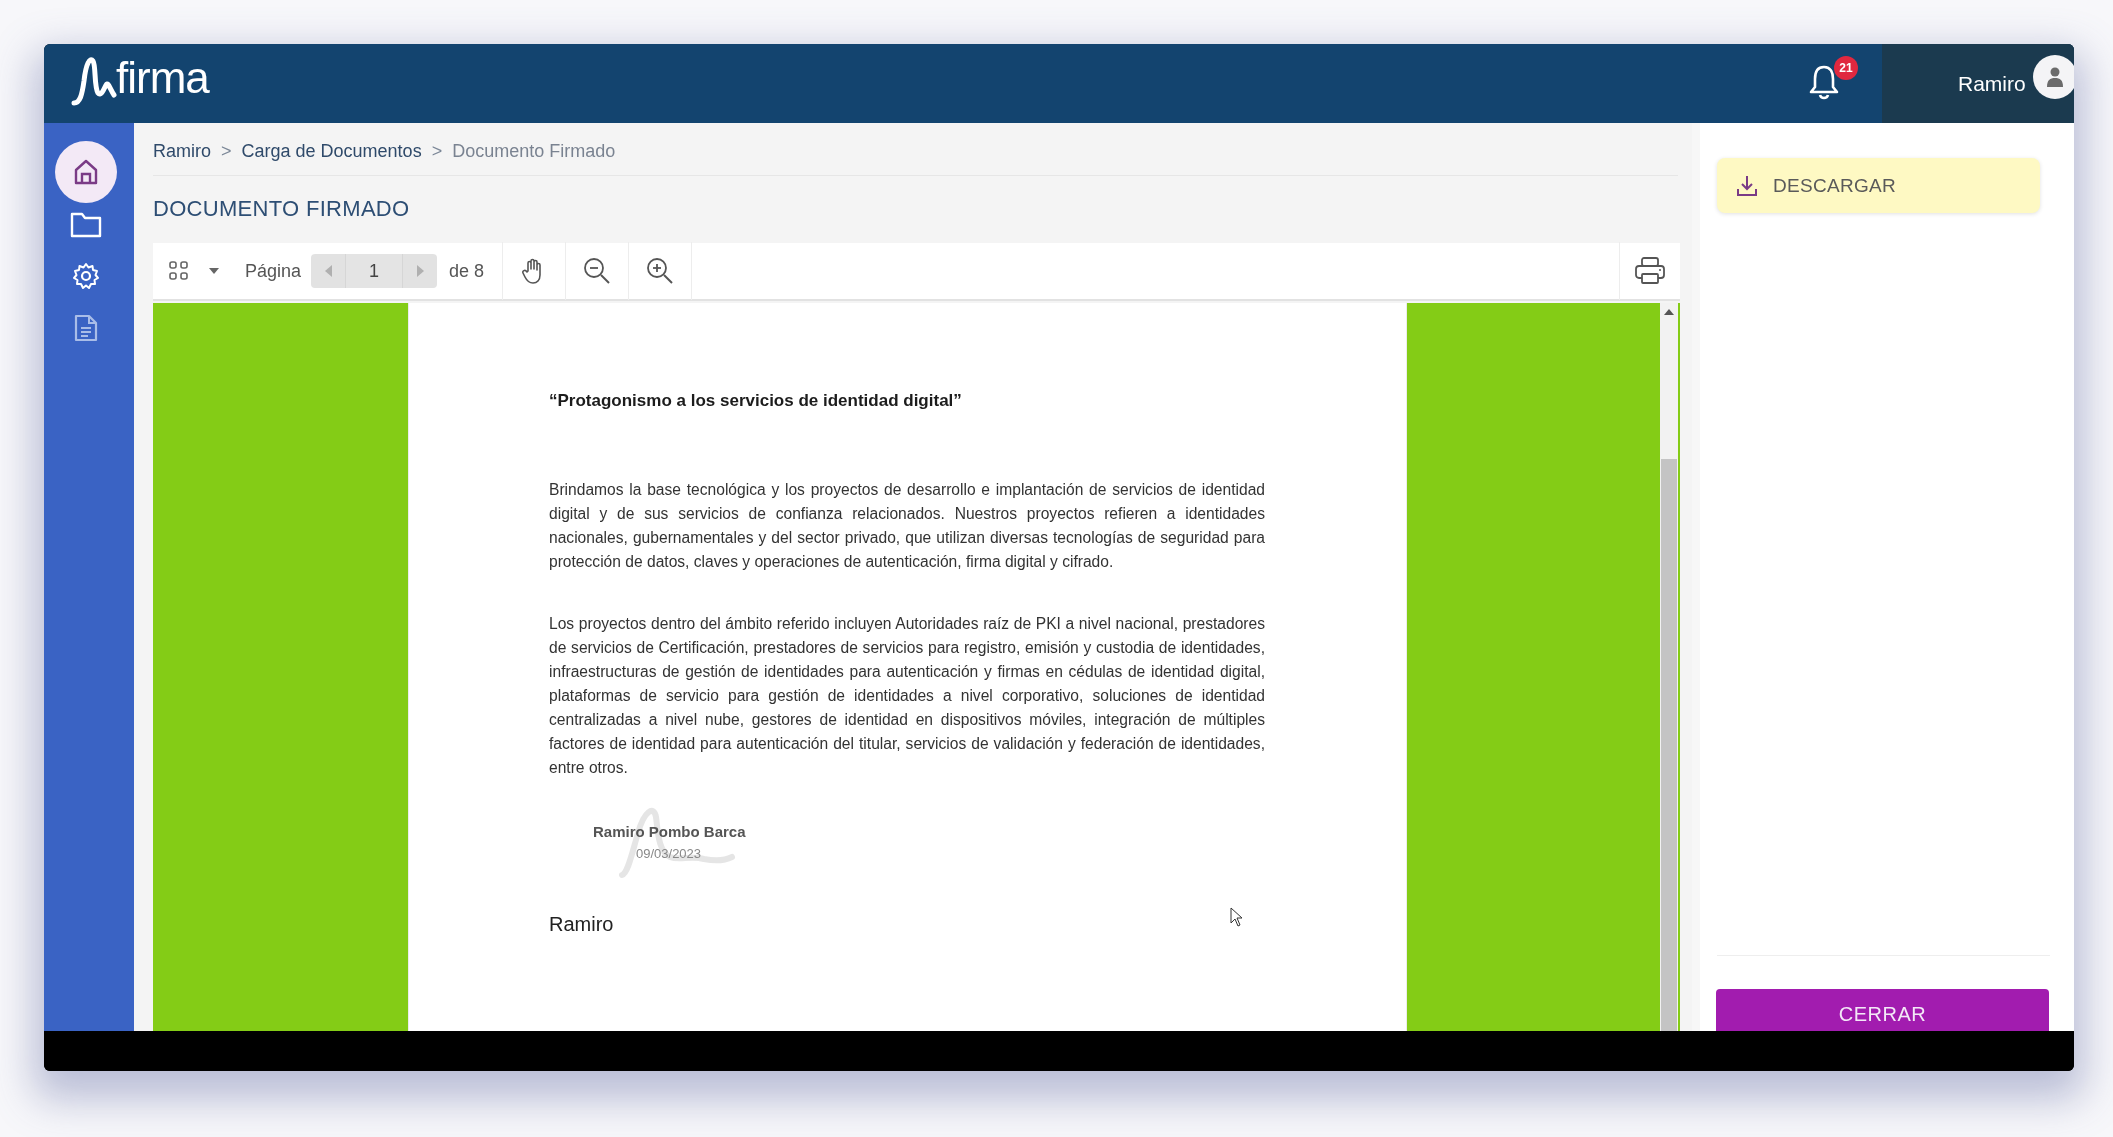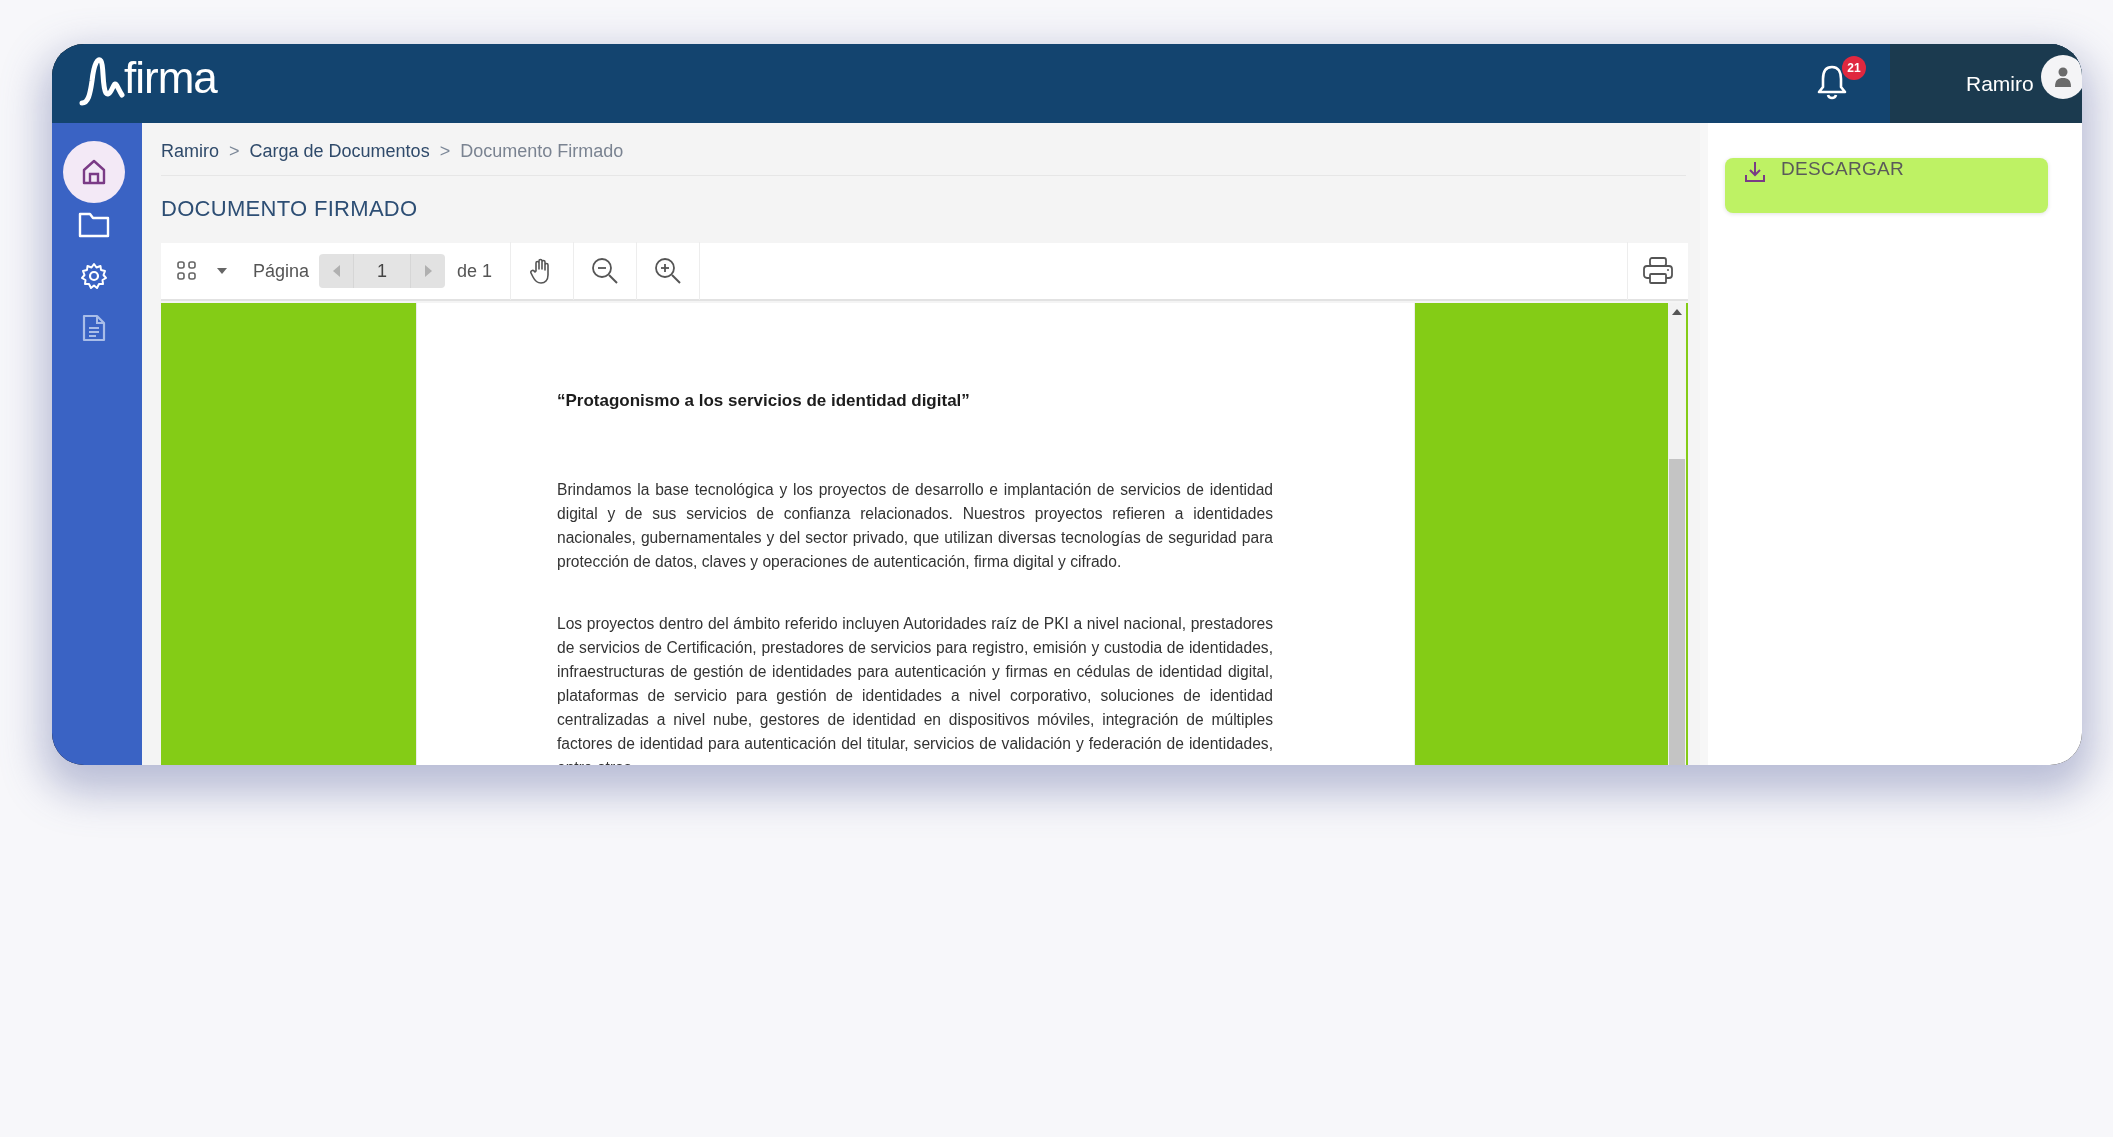--- a/index.html
+++ b/index.html
@@ -3,22 +3,22 @@
 <meta charset="utf-8">
 <style>
   * { box-sizing: border-box; margin: 0; padding: 0; }
   html, body { width: 2113px; height: 1137px; overflow: hidden; }
   body {
     background: #f7f7fa;
     font-family: "Liberation Sans", "DejaVu Sans", sans-serif;
     position: relative;
   }
   .window {
-    position: absolute; left: 52px; top: 44px; width: 2030px; height: 721px;
-    border-radius: 32px; overflow: hidden; background: #000;
+    position: absolute; left: 44px; top: 44px; width: 2030px; height: 1027px;
+    border-radius: 6px; overflow: hidden; background: #000;
     box-shadow: 0 18px 40px 10px rgba(110,120,170,0.45);
   }
   .header {
     position: absolute; left: 0; top: 0; width: 2030px; height: 79px;
     background: #13446f;
   }
   .logo {
     position: absolute; left: 26px; top: 6px; height: 60px; display: flex; align-items: center;
     color: #fff;
   }
@@ -95,22 +95,22 @@
   .sig-mark { position: absolute; left: 205px; top: 500px; opacity: 0.25; }
   .doc-ramiro { position: absolute; left: 140px; top: 610px; font-size: 20px; color: #222; }
   .scrollbar { position: absolute; left: 1507px; top: 0; width: 18px; height: 728px; background: #f2f2f2; cursor: pointer; }
   .scroll-up { position: absolute; left: 4px; top: 6px; width: 0; height: 0; border-left: 5px solid transparent; border-right: 5px solid transparent; border-bottom: 6px solid #555; }
   .scroll-thumb { position: absolute; left: 1px; top: 156px; width: 16px; height: 572px; background: #c4c4c4; }
   .right-panel {
     position: absolute; left: 1648px; top: 79px; width: 382px; height: 908px; background: #fff;
     border-left: 8px solid #f7f7f7;
   }
   .action-btn {
-    position: absolute; left: 17px; width: 323px; height: 55px; background: #bef264; border-radius: 8px;
-    box-shadow: 0 1px 4px rgba(0,0,0,0.12); display: flex; cursor: pointer;
+    position: absolute; left: 17px; width: 323px; height: 55px; background: #fef9c3; border-radius: 8px;
+    box-shadow: 0 1px 4px rgba(0,0,0,0.12); display: flex; align-items: center; cursor: pointer;
   }
   .action-btn .ic { width: 28px; height: 28px; margin-left: 16px; display: flex; align-items: center; justify-content: center; }
   .action-btn .lbl { font-size: 19px; margin-left: 12px; color: #333; letter-spacing: 0.3px; }
   .action-btn.download .lbl { color: #5a5a5a; }
   .panel-line { position: absolute; left: 17px; top: 832px; width: 333px; height: 1px; background: #eeeeee; }
   .close-btn {
     position: absolute; left: 16px; top: 858px; width: 333px; height: 50px; border-radius: 4px;
     background: #a21caf; color: #f3e8f7; font-size: 20px; display: flex; align-items: center; justify-content: center;
     cursor: pointer; border: none; letter-spacing: 0.5px; font-family: "Liberation Sans", sans-serif; margin-top: 8px;
   }
@@ -210,21 +210,21 @@
               <path d="M7 0 L0 6 L7 12 Z" fill="#b0b0b0"></path>
             </svg>
         </div>
         <input type="text" value="1" style="">
         <div class="arrow">
           <svg width="7" height="12" viewBox="0 0 7 12">
               <path d="M0 0 L7 6 L0 12 Z" fill="#b0b0b0"></path>
             </svg>
         </div>
       </div>
-      <span class="of-label">de 1</span>
+      <span class="of-label">de 8</span>
       <div class="tb-sep"></div>
       <div class="tb-btn" style="width:62px; height:58px;">
         <svg width="30" height="30" viewBox="0 0 30 30">
           <path d="M9 15 L9 7 C9 5 12 5 12 7 L12 13 L12 5 C12 3 15 3 15 5 L15 13 L15 6 C15 4 18 4 18 6 L18 14 L18 9 C18 7 21 7 21 9 L21 19 C21 24 18 27 14 27 C10 27 8 25 6 21 L4 17 C3 15 6 13 8 16 Z" fill="none" stroke="#555" stroke-width="1.6" stroke-linejoin="round"></path>
         </svg>
       </div>
       <div class="tb-sep"></div>
       <div class="tb-btn" style="width:62px; height:58px;">
         <svg width="30" height="30" viewBox="0 0 30 30">
           <circle cx="12" cy="12" r="9" fill="none" stroke="#555" stroke-width="1.8"></circle>

